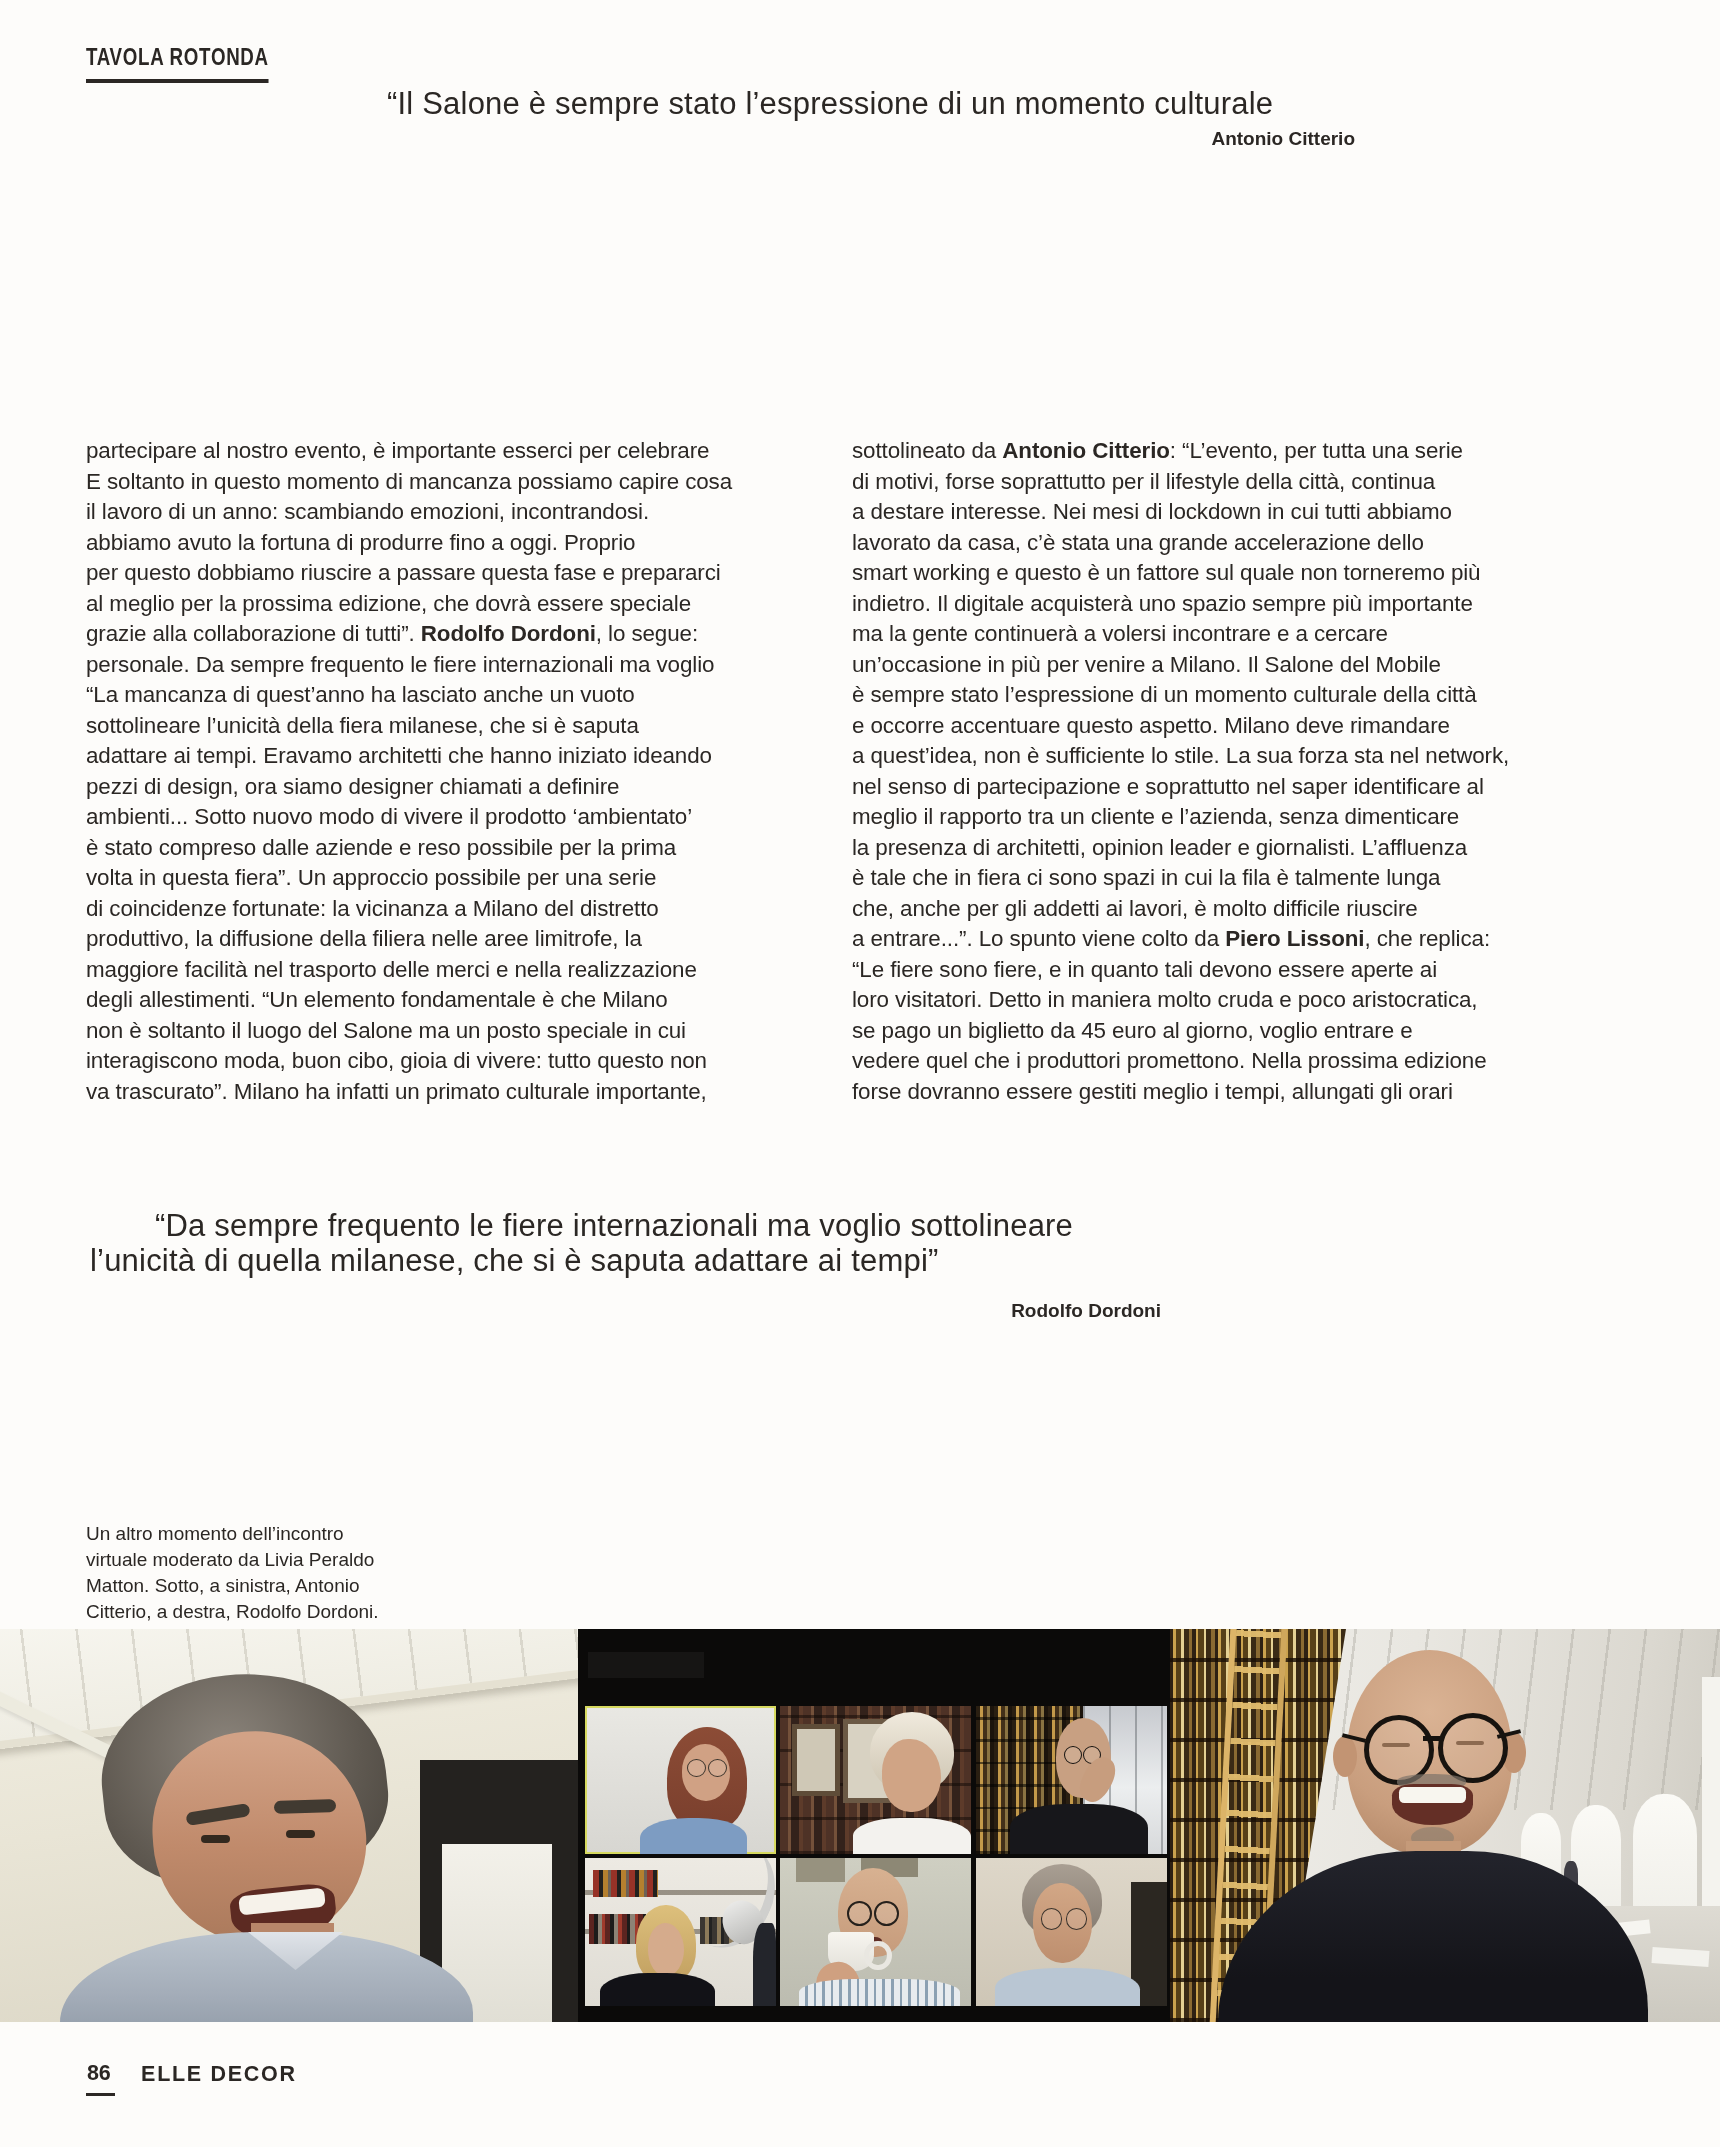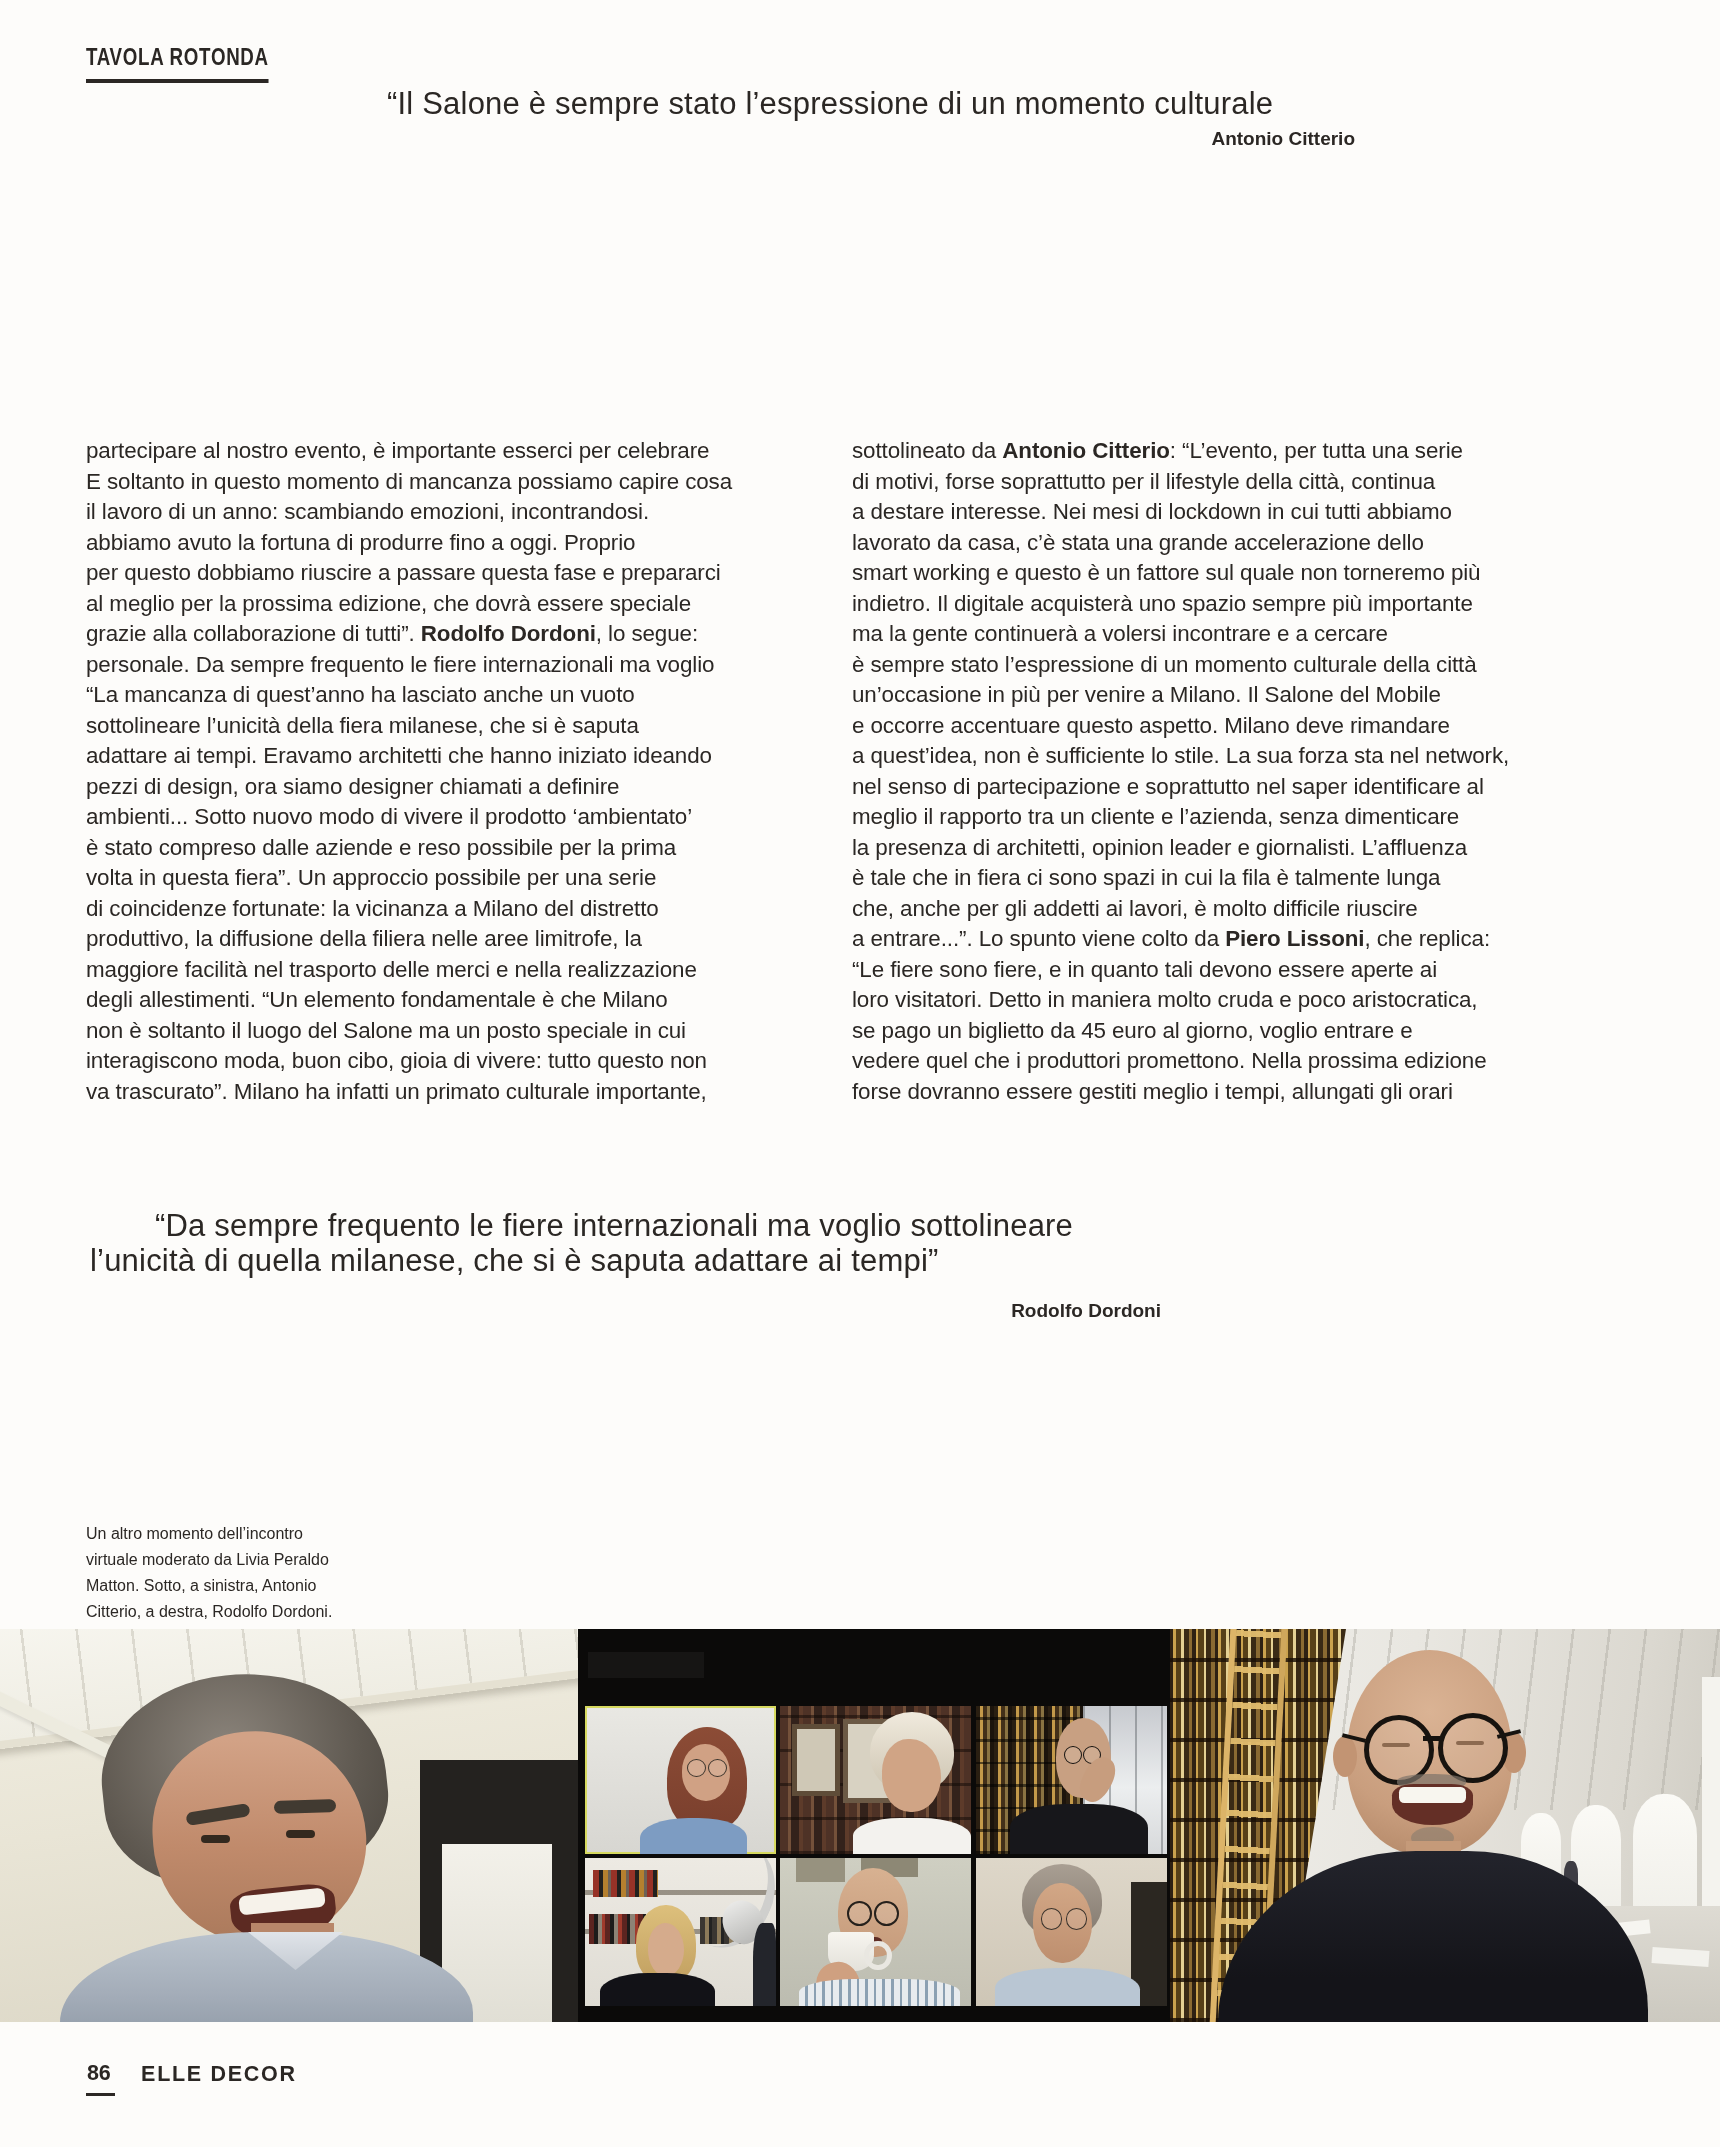--- a/index.html
+++ b/index.html
@@ -23,21 +23,21 @@
   .pq2 .pq-attr{width:1071px;margin-top:22.4px}
 
   
   .col{position:absolute;top:436px;font-size:22.4px;line-height:30.5px;letter-spacing:-0.1px}
   .col .tl{white-space:nowrap}
   .col-left{left:86px;width:727px}
   .col-right{left:852px;width:727px}
   .col b{font-weight:bold}
 
   
-  .caption{position:absolute;left:86px;top:1521px;font-size:16px;line-height:26px}
+  .caption{position:absolute;left:86px;top:1521px;font-size:19px;line-height:26px}
   .caption .tl{white-space:nowrap}
 
   
   .photo-strip{position:absolute;left:0;top:1629px;width:1721px;height:393px;overflow:hidden;background:#0b0a09}
   .photo-strip *{position:absolute}
 
   
   .ph-left{left:0;top:0;width:578px;height:393px;background:linear-gradient(172deg,#f2efe3 0%,#e9e5d6 45%,#dbd6c5 100%);overflow:hidden}
   .lp-ceiling{left:-43px;top:-60px;width:688px;height:176px;
       background:repeating-linear-gradient(90deg,rgba(182,178,164,.4) 0 2.6px,transparent 2.6px 55px),linear-gradient(180deg,#fbfaf5,#efede3);
@@ -208,22 +208,22 @@
       <div class="tl">va trascurato”. Milano ha infatti un primato culturale importante,</div>
     </div>
   <div class="col col-right">
       <div class="tl">sottolineato da <b>Antonio Citterio</b>: “L’evento, per tutta una serie</div>
       <div class="tl">di motivi, forse soprattutto per il lifestyle della città, continua</div>
       <div class="tl">a destare interesse. Nei mesi di lockdown in cui tutti abbiamo</div>
       <div class="tl">lavorato da casa, c’è stata una grande accelerazione dello</div>
       <div class="tl">smart working e questo è un fattore sul quale non torneremo più</div>
       <div class="tl">indietro. Il digitale acquisterà uno spazio sempre più importante</div>
       <div class="tl">ma la gente continuerà a volersi incontrare e a cercare</div>
+      <div class="tl">un’occasione in più per venire a Milano. Il Salone del Mobile</div>
       <div class="tl">è sempre stato l’espressione di un momento culturale della città</div>
-      <div class="tl">un’occasione in più per venire a Milano. Il Salone del Mobile</div>
       <div class="tl">e occorre accentuare questo aspetto. Milano deve rimandare</div>
       <div class="tl">a quest’idea, non è sufficiente lo stile. La sua forza sta nel network,</div>
       <div class="tl">nel senso di partecipazione e soprattutto nel saper identificare al</div>
       <div class="tl">meglio il rapporto tra un cliente e l’azienda, senza dimenticare</div>
       <div class="tl">la presenza di architetti, opinion leader e giornalisti. L’affluenza</div>
       <div class="tl">è tale che in fiera ci sono spazi in cui la fila è talmente lunga</div>
       <div class="tl">che, anche per gli addetti ai lavori, è molto difficile riuscire</div>
       <div class="tl">a entrare...”. Lo spunto viene colto da <b>Piero Lissoni</b>, che replica:</div>
       <div class="tl">“Le fiere sono fiere, e in quanto tali devono essere aperte ai</div>
       <div class="tl">loro visitatori. Detto in maniera molto cruda e poco aristocratica,</div>

